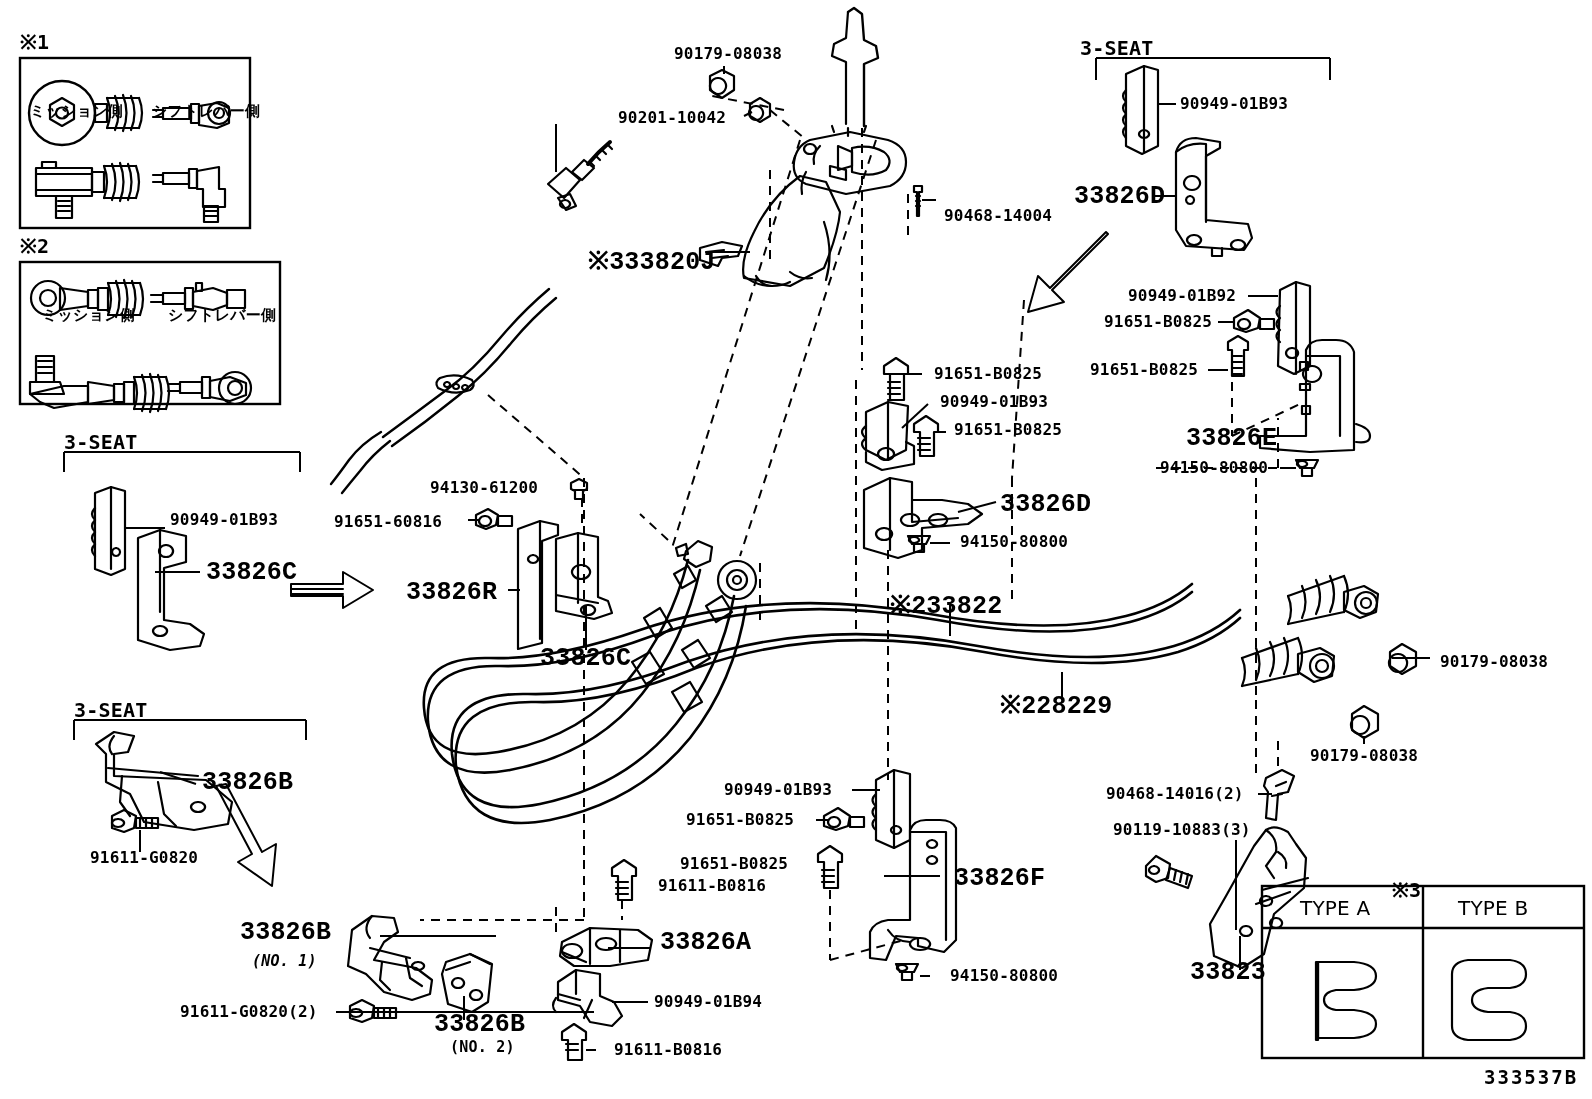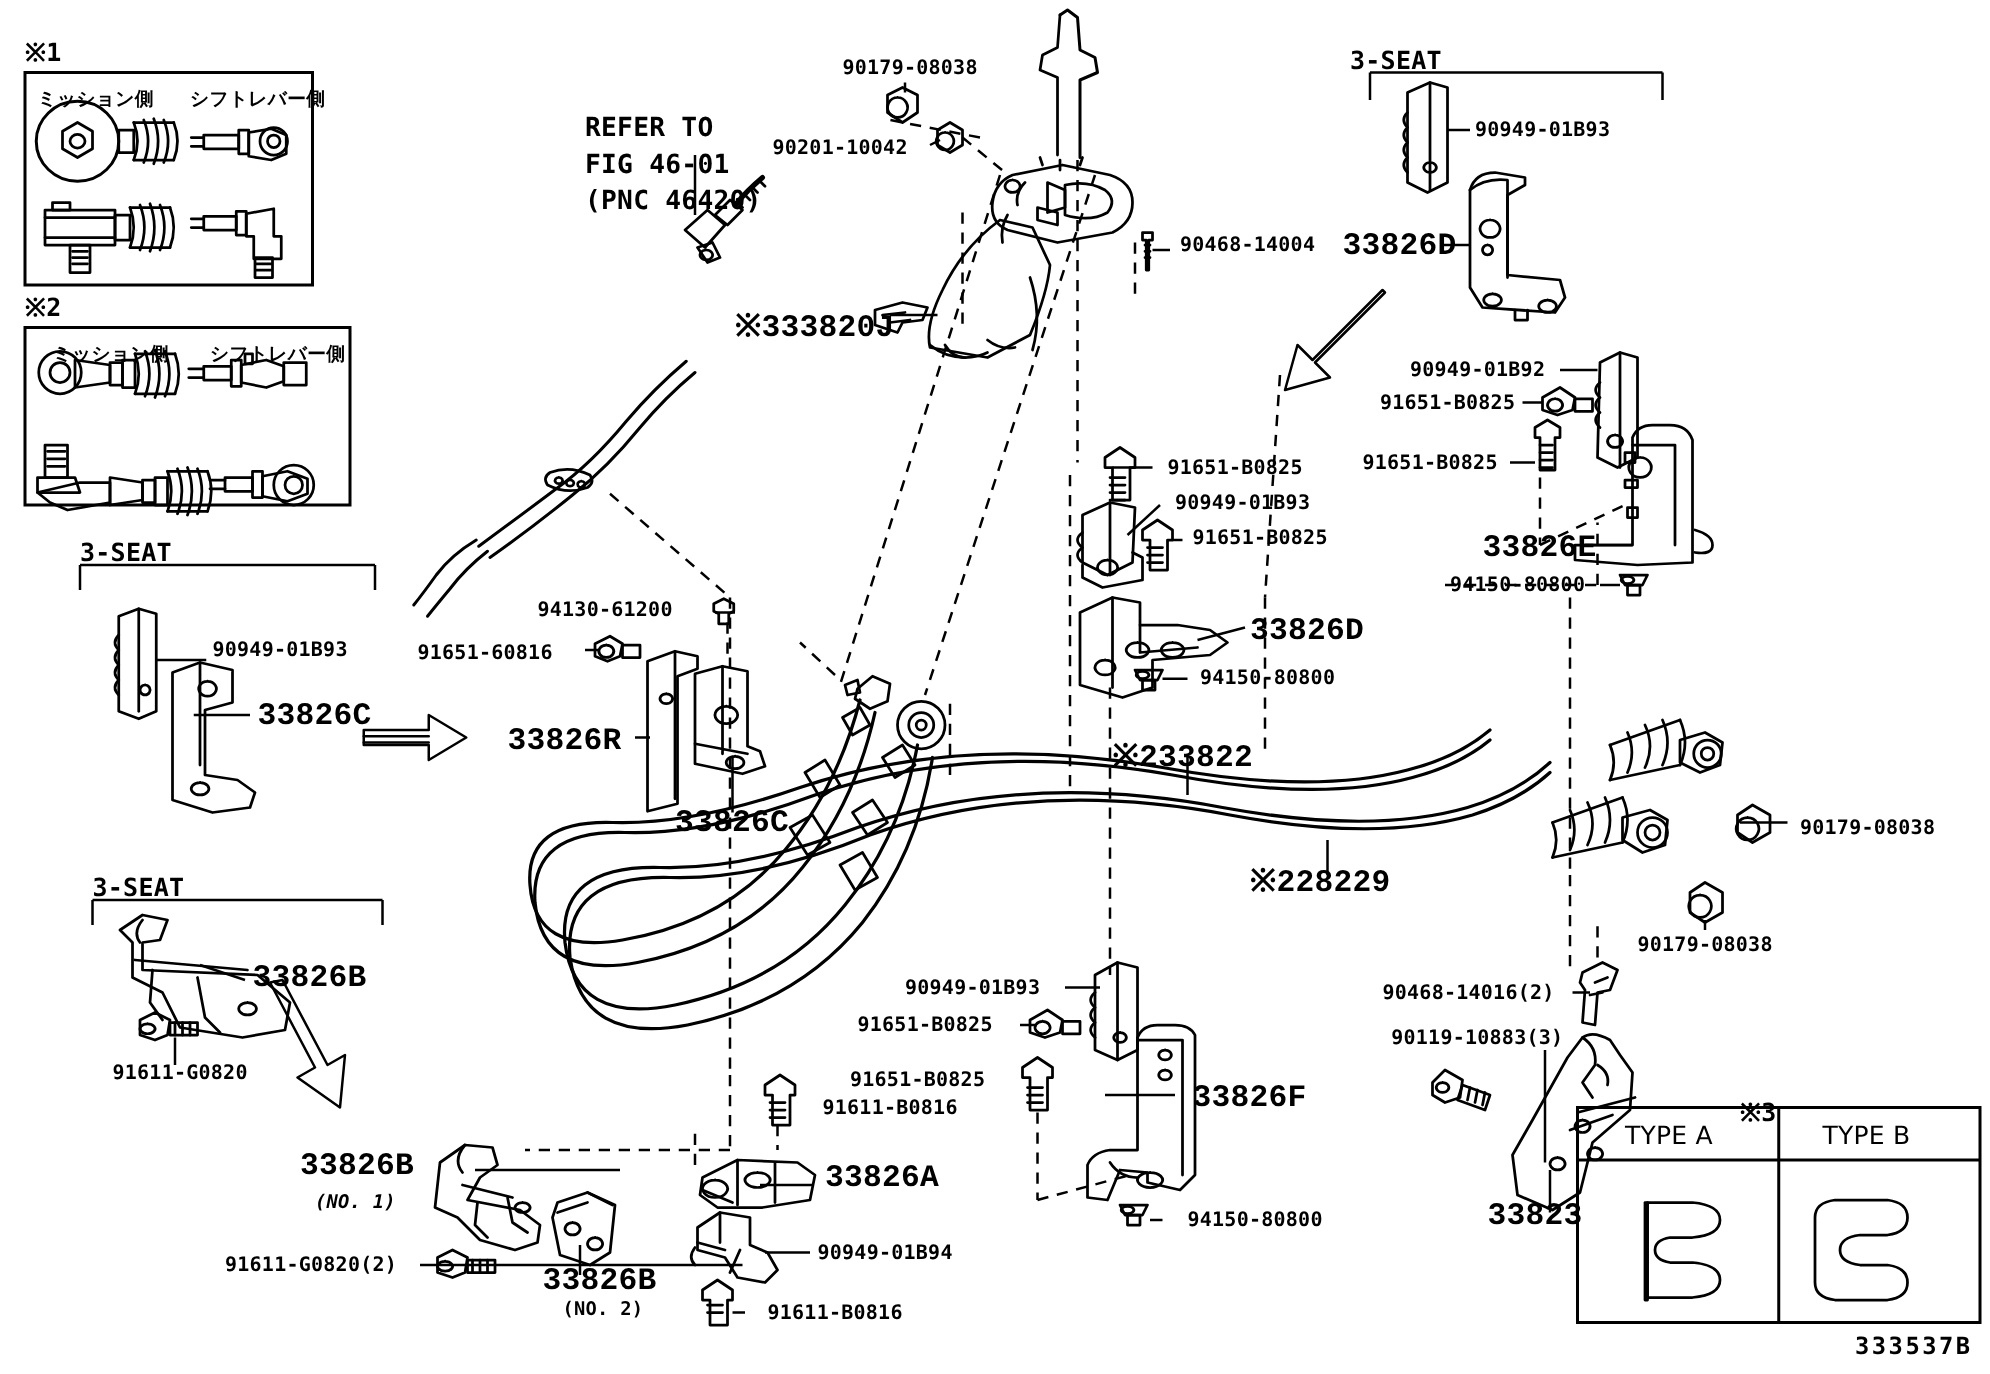--- a/index.html
+++ b/index.html
@@ -4,21 +4,21 @@
 <style>
   html,body{margin:0;padding:0;background:#fff;}
   body{width:1592px;height:1099px;position:relative;overflow:hidden;
        font-family:"DejaVu Sans Mono","Liberation Mono",monospace;color:#000;}
   #stage{position:absolute;left:0;top:0;width:1592px;height:1099px;}
   .lbl{position:absolute;white-space:pre;font-weight:bold;letter-spacing:.2px;
        font-family:"DejaVu Sans Mono","Liberation Mono",monospace;}
   .pn{font-size:16px;}
   .pn-lg{font-size:25px;font-family:Liberation Mono, monospace;}
   .sub{font-size:15px;}
-  .jp{font-size:15px;font-family:"DejaVu Sans","Liberation Sans",sans-serif;font-weight:bold;}
+  .jp{font-size:15px;font-family:"DejaVu Sans","Liberation Sans",sans-serif;font-weight:bold;margin-top:32px;}
   .seat{font-size:20px;font-weight:bold;}
   .type{font-size:20px;font-weight:normal;font-family:"DejaVu Sans","Liberation Sans",sans-serif;}
   .refer{font-size:21px;line-height:29px;font-weight:bold;}
   .figcode{font-size:19px;font-weight:bold;letter-spacing:2px;}
   .mark{font-size:20px;font-weight:bold;}
   svg{position:absolute;left:0;top:0;overflow:visible;}
 </style>
 </head>
 <body>
 
@@ -530,28 +530,25 @@
 <div class="lbl jp" style="left:168px;top:274px;">シフトレバー側</div>
 
 <div class="lbl mark" style="left:1392px;top:876px;">※3</div>
 <div class="lbl type" style="left:1300px;top:896px;">TYPE A</div>
 <div class="lbl type" style="left:1458px;top:896px;">TYPE B</div>
 
 <div class="lbl seat" style="left:64px;top:430px;">3-SEAT</div>
 <div class="lbl seat" style="left:74px;top:698px;">3-SEAT</div>
 <div class="lbl seat" style="left:1080px;top:36px;">3-SEAT</div>
 
-<div class="lbl refer" style="left:468px;top:88px;"><span>REFER TO
-FIG 46-01
-(PNC 46420)</span></div>
 
 <div class="lbl pn" style="left:674px;top:44px;">90179-08038</div>
 <div class="lbl pn" style="left:618px;top:108px;">90201-10042</div>
 <div class="lbl pn-lg" style="left:588px;top:242px;">※333820J</div>
-<div class="lbl pn" style="left:944px;top:186px;">90468-14004</div>
+<div class="lbl pn" style="left:944px;top:206px;">90468-14004</div>
 
 <div class="lbl pn" style="left:1180px;top:94px;">90949-01B93</div>
 <div class="lbl pn-lg" style="left:1074px;top:182px;">33826D</div>
 <div class="lbl pn" style="left:1128px;top:286px;">90949-01B92</div>
 <div class="lbl pn" style="left:1104px;top:312px;">91651-B0825</div>
 <div class="lbl pn" style="left:1090px;top:360px;">91651-B0825</div>
 <div class="lbl pn-lg" style="left:1186px;top:424px;">33826E</div>
 <div class="lbl pn" style="left:1160px;top:458px;">94150-80800</div>
 
 <div class="lbl pn" style="left:934px;top:364px;">91651-B0825</div>

